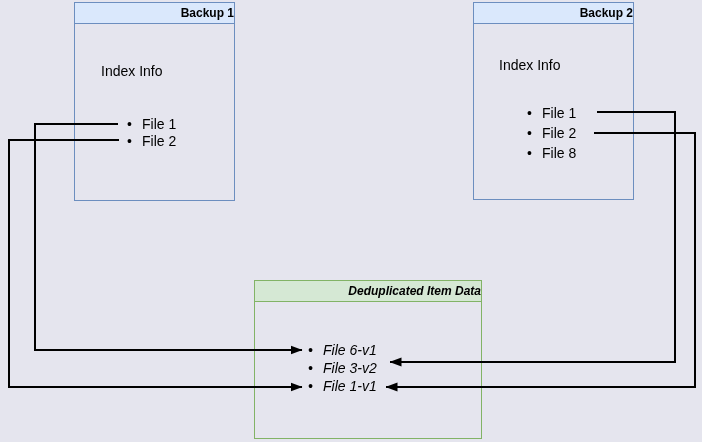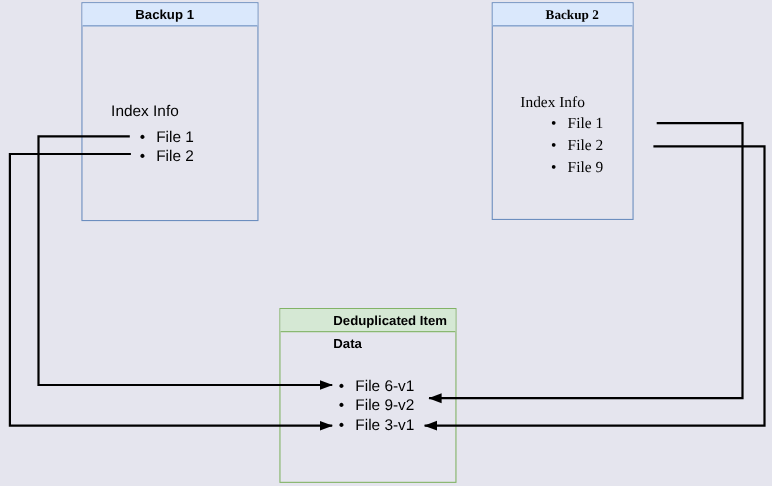--- a/index.html
+++ b/index.html
@@ -31,39 +31,38 @@
     border: 1px solid;
     background: transparent;
     box-sizing: border-box;
     z-index: 2;
   }
   .box-blue { border-color: #6c8ebf; }
   .box-green { border-color: #82b366; }
   .box-header {
     height: 21px;
     line-height: 21px;
-    text-align: left;
+    text-align: right;
     font-weight: bold;
     font-size: 12px;
     border-bottom: 1px solid;
     border-color: inherit;
     box-sizing: border-box;
     padding-left: 48px;
   }
   .box-blue .box-header { background: #dae8fc; border-bottom-color: #6c8ebf; }
   .box-green .box-header { background: #d5e8d4; border-bottom-color: #82b366; }
   .subtitle {
     position: absolute;
     font-size: 14px;
     white-space: nowrap;
-    margin-top: 29px;
   }
   #backup1 { left: 74px; top: 2px; width: 161px; height: 199px; }
-  #backup2 { left: 447px; top: 2px; width: 129px; height: 198px; font-family: Liberation Serif, serif; }
-  #dedup   { left: 254px; top: 280px; width: 161px; height: 159px; }
+  #backup2 { left: 473px; top: 2px; width: 161px; height: 198px; }
+  #dedup   { left: 254px; top: 280px; width: 228px; height: 159px; font-style: italic; }
   #backup1 .subtitle { left: 26px; top: 60px; }
   #backup2 .subtitle { left: 25px; top: 54px; }
   ul.file-list {
     position: absolute;
     margin: 0;
     padding: 0;
     list-style: none;
     font-size: 14px;
   }
   ul.file-list li {
@@ -93,30 +92,30 @@
         <li>File 2</li>
       </ul>
   </div>
 
   <div class="box box-blue" id="backup2">
     <div class="box-header">Backup 2</div>
     <div class="subtitle">Index Info</div>
     <ul class="file-list">
         <li>File 1</li>
         <li>File 2</li>
-        <li>File 9</li>
+        <li>File 8</li>
       </ul>
   </div>
 
   <div class="box box-green" id="dedup">
     <div class="box-header">Deduplicated Item Data</div>
     <ul class="file-list">
         <li>File 6-v1</li>
-        <li>File 9-v2</li>
-        <li>File 3-v1</li>
+        <li>File 3-v2</li>
+        <li>File 1-v1</li>
       </ul>
   </div>
 
   <svg class="edges-layer" width="702" height="442" viewBox="0 0 702 442" xmlns="http://www.w3.org/2000/svg">
     <defs>
       <marker id="arrow" viewBox="0 0 12 12" refX="11.5" refY="6" markerWidth="12" markerHeight="12" markerUnits="userSpaceOnUse" orient="auto">
         <path d="M0,1.5 L12,6 L0,10.5 Z" fill="#000000"></path>
       </marker>
     </defs>
   <polyline points="118,124 35,124 35,350 302,350" class="edge" marker-end="url(#arrow)"></polyline>

